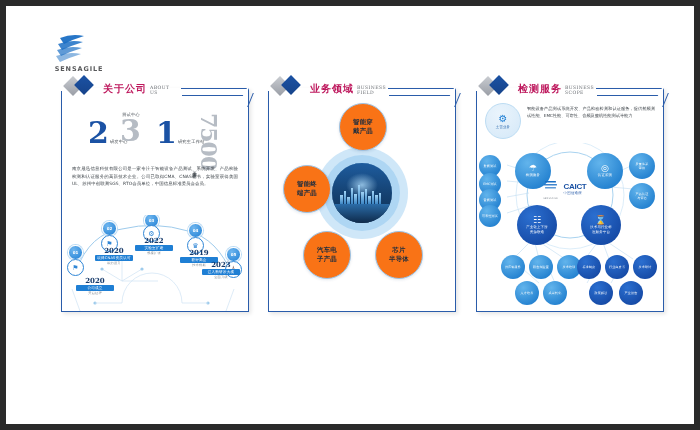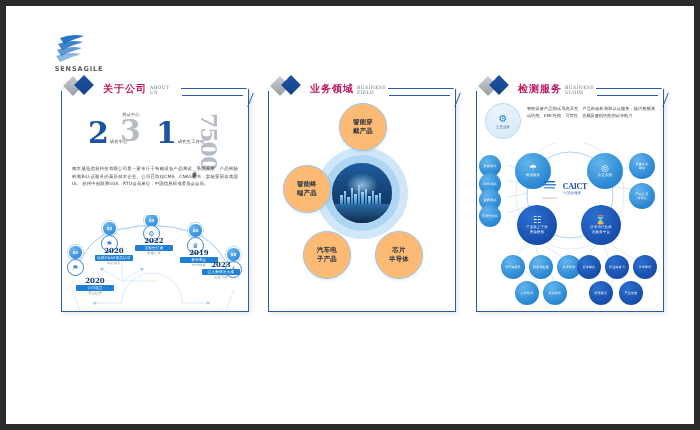--- a/index.html
+++ b/index.html
@@ -291,21 +291,21 @@
     background: linear-gradient(180deg,#2b6ca8,#0e2a4a);
   }
   .globe .glow {
     position:absolute; left: 14px; top: 10px; width: 32px; height: 24px;
     background: radial-gradient(ellipse at center, rgba(180,225,255,.75), rgba(180,225,255,0) 70%);
   }
   .node-circle {
     position: absolute;
     width: 46px; height: 46px;
     border-radius: 50%;
-    background: #fdba74;
+    background: #f97316;
     border: 1px solid #9dc4e6;
     display: flex;
     align-items: center;
     justify-content: center;
     text-align: center;
     box-shadow: 0 1px 3px rgba(20,60,110,0.12);
   }
   .node-circle span {
     font-size: 6.4px;
     line-height: 9px;
@@ -377,21 +377,21 @@
     display: flex;
     align-items: center;
     justify-content: center;
     gap: 4px;
   }
   .caict-left { text-align: center; }
   .caict-logo {
     font-size: 8px;
     font-weight: 700;
     color: #1b52a4;
-    font-family: Liberation Serif, serif;
+    font-family: Liberation Sans, sans-serif;
     letter-spacing: -0.3px;
     line-height: 8px;
   }
   .caict-sub {
     font-size: 3.4px;
     color: #1b52a4;
     letter-spacing: .3px;
     line-height: 4px;
   }
 </style>

